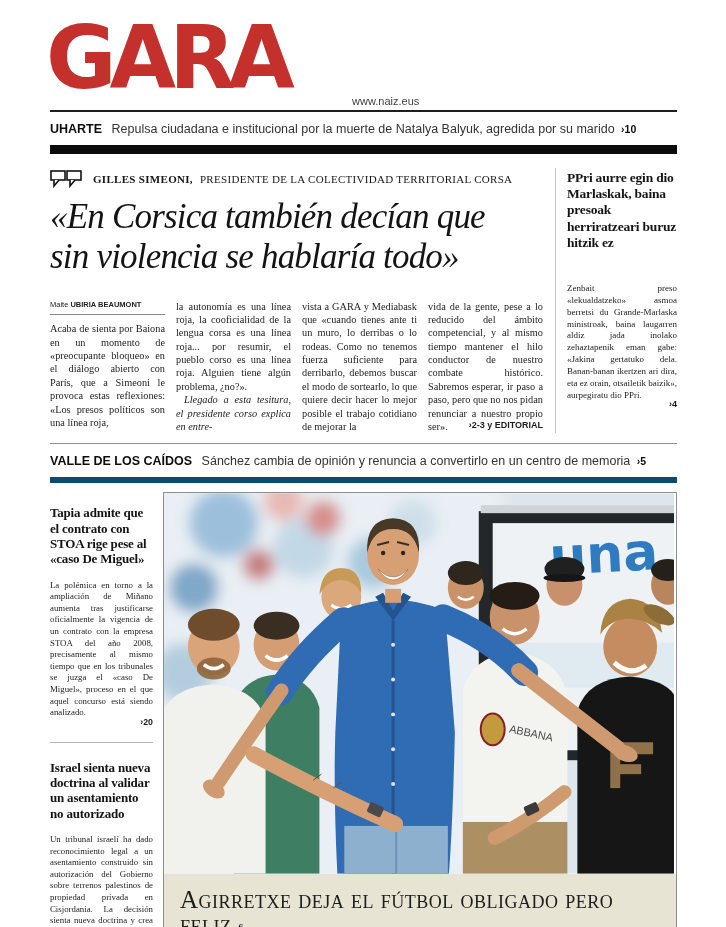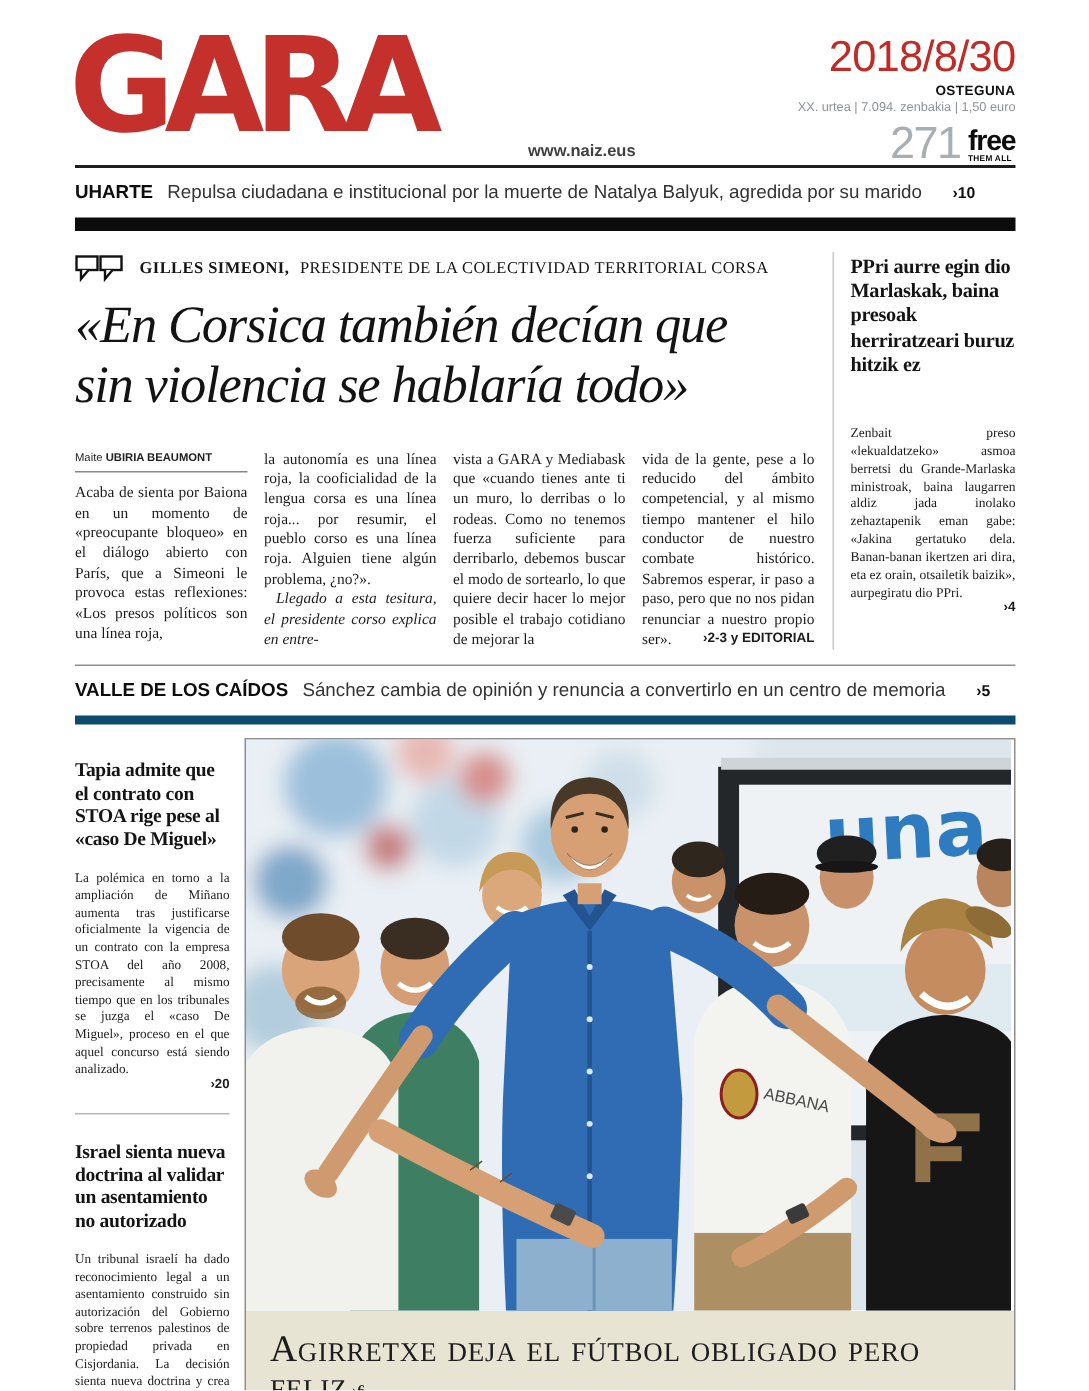--- a/index.html
+++ b/index.html
@@ -6,38 +6,38 @@
   .page{position:relative;width:726px;height:927px;background:#fff;overflow:hidden;
         font-family:"Liberation Serif",serif;color:#1a1a1a;}
   .content{position:absolute;left:50px;top:0;width:627px;}
 
   
   .masthead{position:relative;height:110px;}
   .logo{position:absolute;left:-4px;top:14px;font-family:"DejaVu Sans",sans-serif;
         font-weight:800;font-size:86px;line-height:1;letter-spacing:-7px;color:#c4302b;
         transform:scaleY(1.02);transform-origin:left top;}
   .site-url{position:absolute;left:302px;bottom:3px;font-family:"Liberation Sans",sans-serif;
-        font-weight:bold;font-size:11px;color:#3f3f3f;}
+        font-weight:normal;font-size:11px;color:#3f3f3f;}
   .mast-right{position:absolute;right:0;top:24px;text-align:right;font-family:"Liberation Sans",sans-serif;}
   .date{font-size:29px;line-height:1;color:#c22a25;letter-spacing:-.5px;}
   .day{font-size:9px;font-weight:bold;color:#111;margin-top:2px;letter-spacing:.3px;}
   .edition{font-size:8.5px;color:#8e9296;margin-top:1px;}
   .freerow{margin-top:7px;display:flex;justify-content:flex-end;align-items:flex-end;gap:5px;}
   .issue{font-size:30px;line-height:.85;color:#a9aeb2;letter-spacing:-1px;}
   .freestack{display:inline-block;text-align:left;}
   .free-big{display:block;font-size:19px;font-weight:bold;color:#0c0c0c;line-height:.8;letter-spacing:-.8px;}
   .free-small{display:block;font-size:5.5px;font-weight:bold;color:#0c0c0c;letter-spacing:.2px;}
 
   .rule-top{border-bottom:2px solid #1e1e1e;}
 
   
   .strip{font-family:"Liberation Sans",sans-serif;padding:7px 0 8px;}
   .strip-label{font-weight:bold;font-size:12.5px;color:#0d0d0d;}
   .strip-text{font-size:12.5px;color:#333;margin-left:5px;}
-  .strip-ref{font-weight:bold;font-size:10.5px;color:#0d0d0d;margin-left:16px;}
+  .strip-ref{font-weight:bold;font-size:10.5px;color:#0d0d0d;margin-left:2px;}
   .black-bar{height:9px;background:#0b0b0b;}
 
   
   .top-row{display:flex;margin-top:14px;border-bottom:1px solid #8f8f8f;padding-bottom:10px;}
   .main-article{flex:0 0 495px;padding-right:10px;border-right:1px solid #c9c9c9;}
   .right-article{flex:1;padding-left:11px;}
 
   .kicker{display:flex;align-items:center;gap:9px;margin-top:2px;text-align:center;}
   .kicker-text{font-size:11px;letter-spacing:.3px;color:#161616;}
   .kicker-name{font-weight:bold;}
@@ -74,32 +74,20 @@
 </style>
 </head>
 <body>
 
 <div class="page">
   <div class="content">
 
     <header class="masthead">
       <div class="logo">GARA</div>
       <div class="site-url">www.naiz.eus</div>
-      <div class="mast-right">
-        <div class="date">2018/8/30</div>
-        <div class="day">OSTEGUNA</div>
-        <div class="edition">XX. urtea | 7.094. zenbakia | 1,50 euro</div>
-        <div class="freerow">
-          <span class="issue">271</span>
-          <span class="freestack">
-            <span class="free-big">free</span>
-            <span class="free-small">THEM ALL</span>
-          </span>
-        </div>
-      </div>
     </header>
     <div class="rule-top"></div>
 
     <div class="strip">
       <span class="strip-label">UHARTE</span>
       <span class="strip-text">Repulsa ciudadana e institucional por la muerte de Natalya Balyuk, agredida por su marido</span>
       <span class="strip-ref">›10</span>
     </div>
     <div class="black-bar"></div>
 

